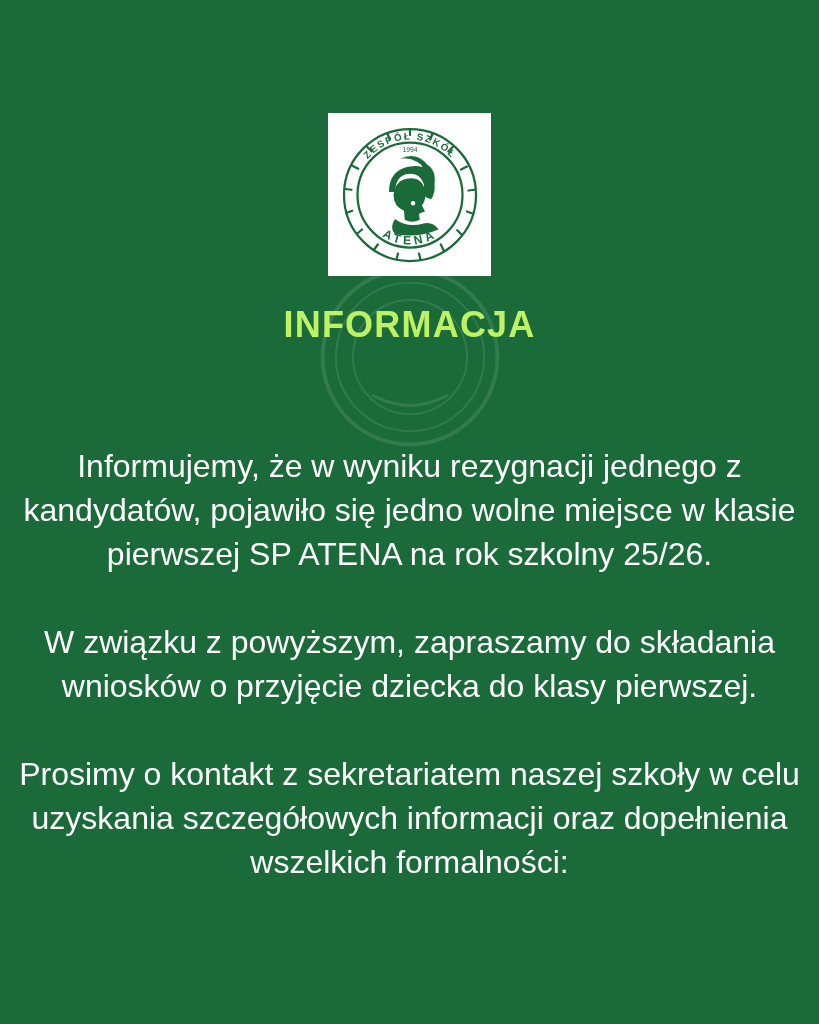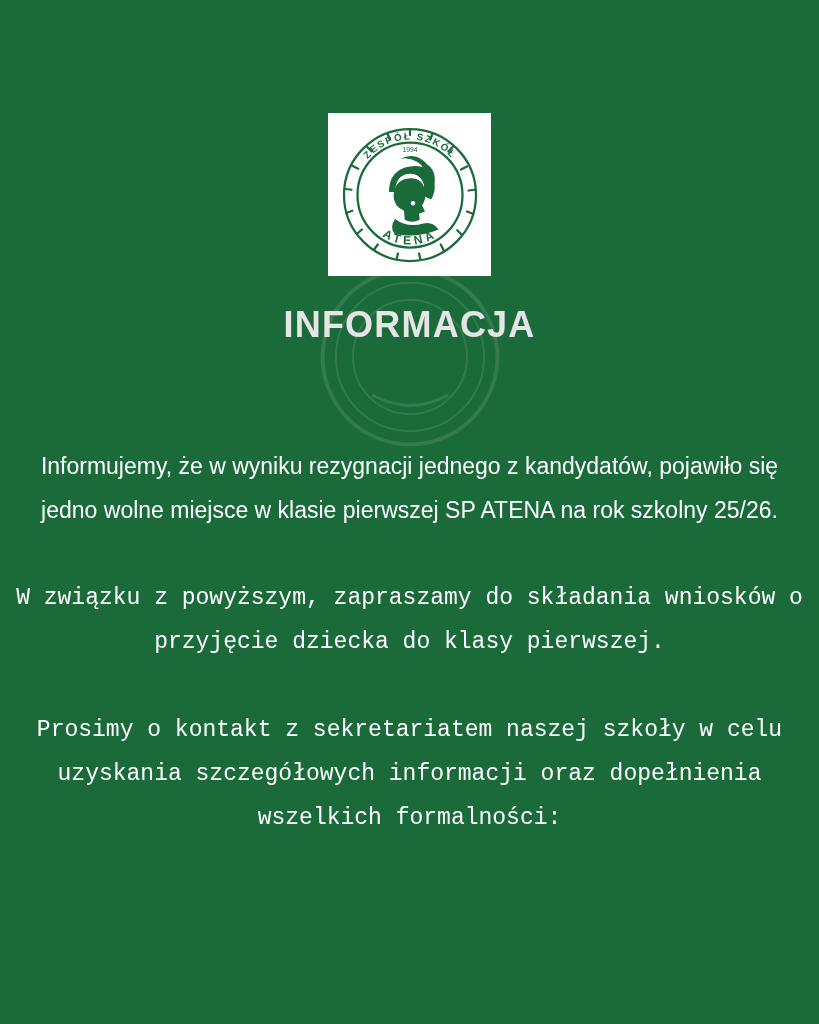--- a/index.html
+++ b/index.html
@@ -45,44 +45,43 @@
     position: relative;
     z-index: 2;
   }
   .logo-svg {
     display: block;
   }
   .title {
     position: relative;
     z-index: 2;
     margin-top: 28px;
-    color: #e5e5e5;
+    color: #bef264;
     font-size: 36px;
     font-weight: bold;
     letter-spacing: 1.2px;
     text-align: center;
   }
   .body-text {
     position: relative;
     z-index: 2;
     margin-top: 74px;
     width: 790px;
     color: #ffffff;
-    font-size: 23px;
+    font-size: 32px;
     line-height: 44px;
     text-align: center;
     font-weight: 400;
   }
   .para {
     margin: 0;
     padding: 0;
   }
   .para + .para {
     margin-top: 44px;
-    font-family: Liberation Mono, monospace;
   }
   .email-line {
     display: block;
   }
 </style>
 </head>
 <body>
 
 <div class="poster">
 

